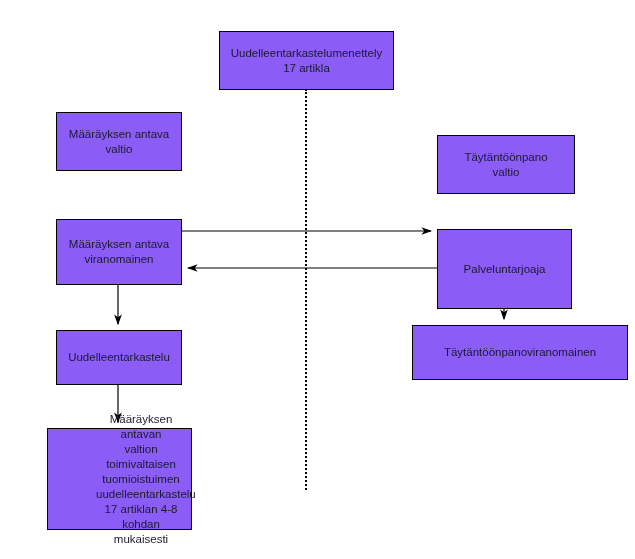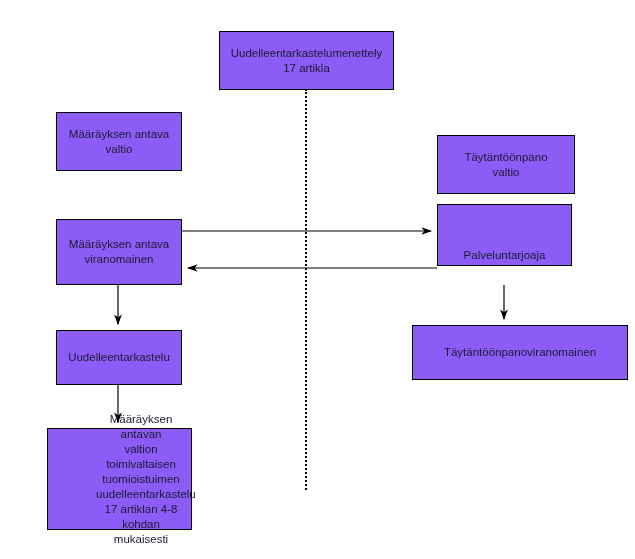--- a/index.html
+++ b/index.html
@@ -99,21 +99,21 @@
   <div class="node" style="left:437px; top:112px; width:138px; height:59px;margin-top:23px;">
     <span class="node-label">Täytäntöönpano
 valtio</span>
   </div>
 
   <div class="node" style="left:56px; top:219px; width:126px; height:66px;">
     <span class="node-label">Määräyksen antava
 viranomainen</span>
   </div>
 
-  <div class="node" style="left:437px; top:204px; width:135px; height:62px;align-items:flex-end;">
+  <div class="node" style="left:437px; top:229px; width:135px; height:80px;">
     <span class="node-label">Palveluntarjoaja</span>
   </div>
 
   <div class="node" style="left:56px; top:330px; width:126px; height:55px;">
     <span class="node-label">Uudelleentarkastelu</span>
   </div>
 
   <div class="node" style="left:412px; top:325px; width:216px; height:55px;">
     <span class="node-label">Täytäntöönpanoviranomainen</span>
   </div>

